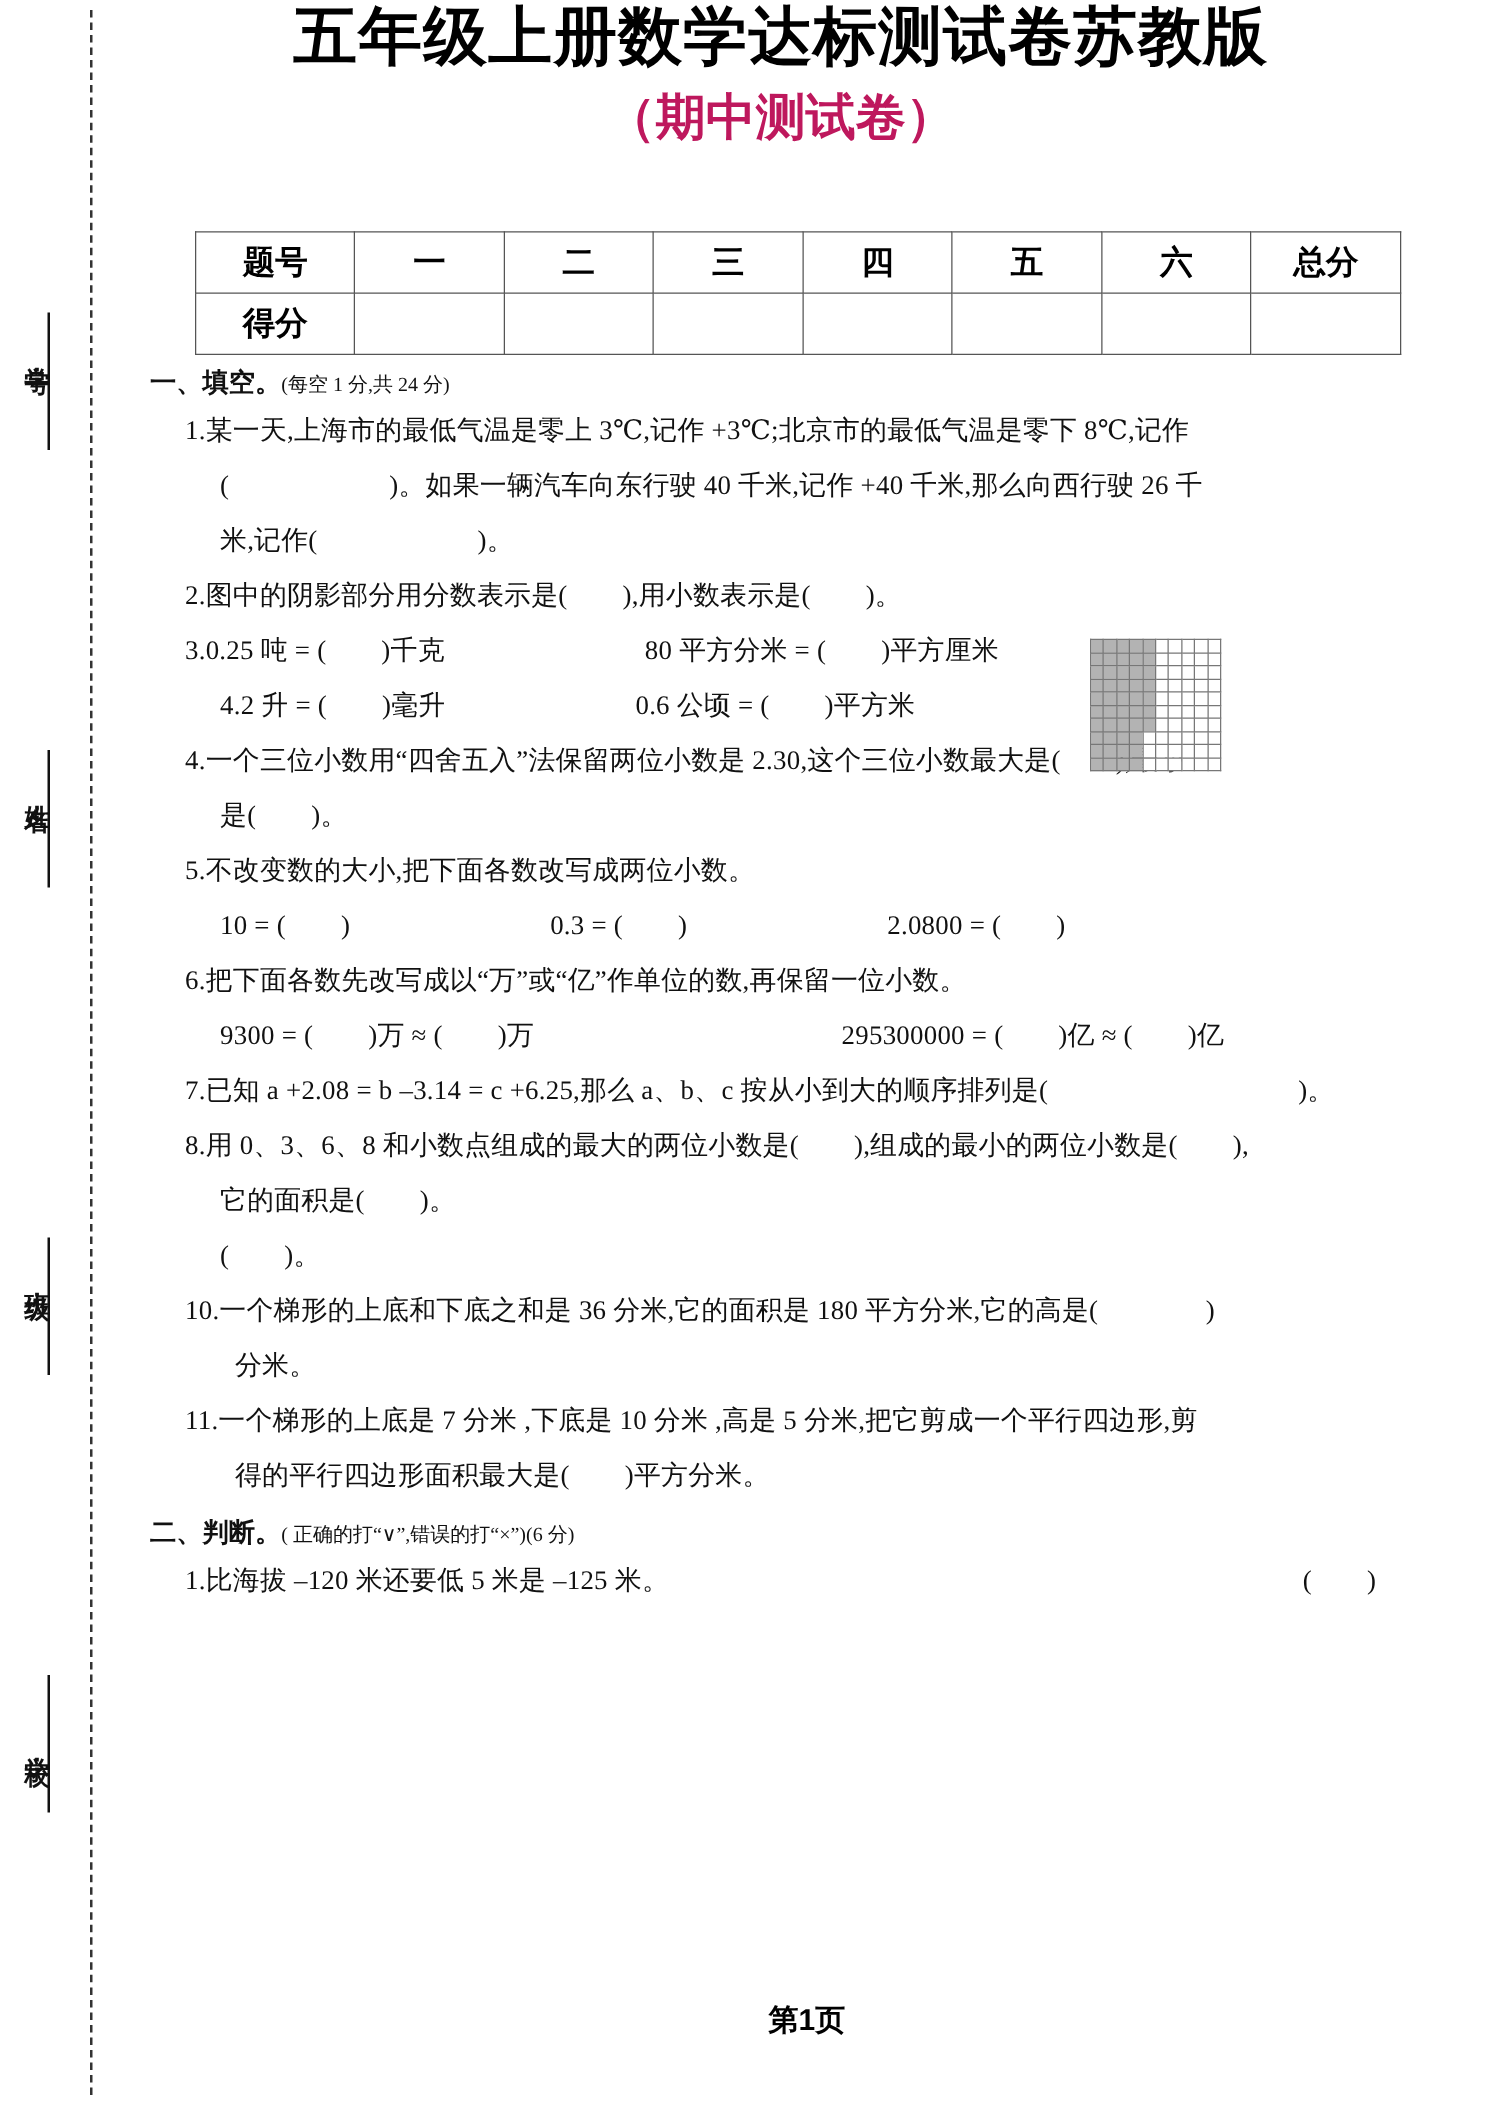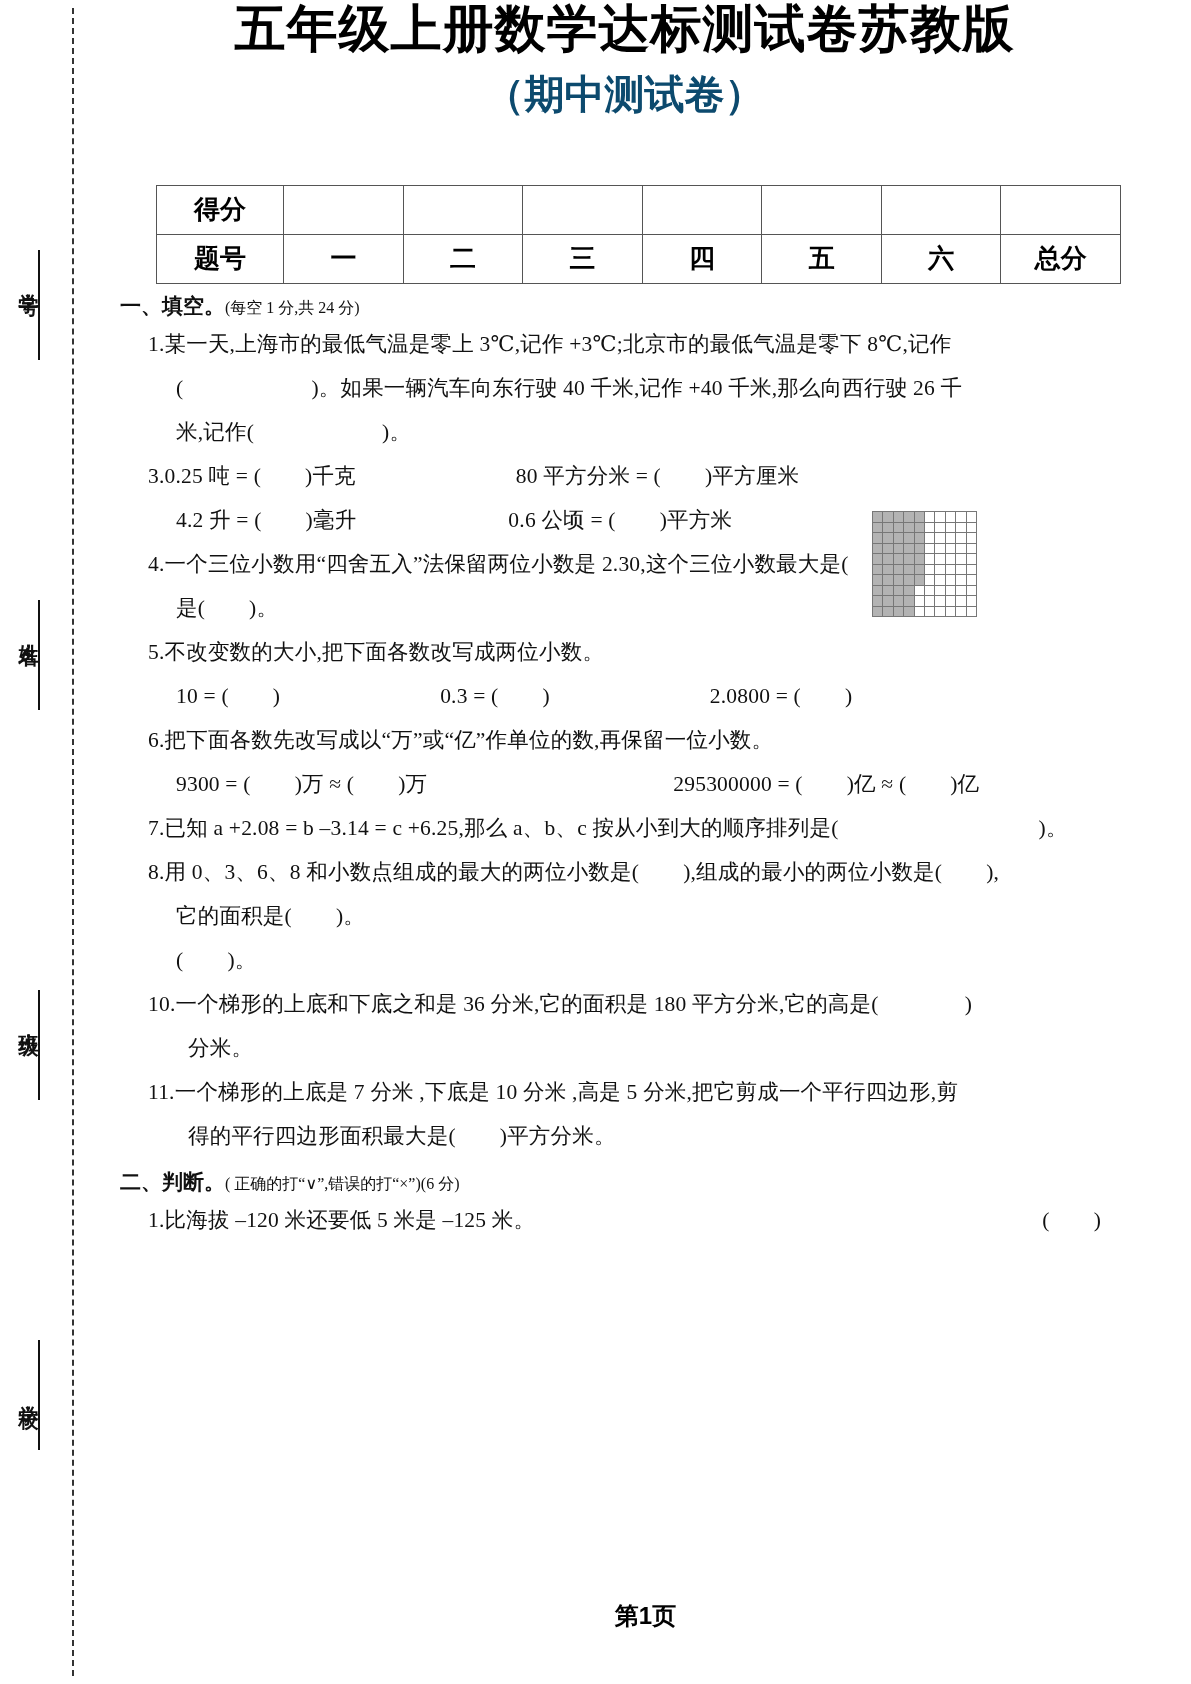--- a/index.html
+++ b/index.html
@@ -65,21 +65,21 @@
     letter-spacing: 1px;
     color: #000;
   }
   h2.sub-title {
     margin: 12px 0 0 0;
     font-family: "Liberation Sans", "DejaVu Sans", sans-serif;
     font-weight: bold;
     font-size: 40px;
     line-height: 1.15;
     text-align: center;
-    color: #0c4a6e;
+    color: #be185d;
   }
 
   
   .score-table-wrap {
     margin: 68px 10px 0 38px;
   }
   table.score-table {
     width: 100%;
     border-collapse: collapse;
     table-layout: fixed;
@@ -184,51 +184,52 @@
 
   <div class="title-wrap">
     <h1 class="main-title">五年级上册数学达标测试卷苏教版</h1>
     <h2 class="sub-title">（期中测试卷）</h2>
   </div>
 
   <div class="score-table-wrap">
     <table class="score-table">
       <tbody>
           <tr>
-        <td class="lead">得分</td>
-        <td></td>
-        <td></td>
-        <td></td>
-        <td></td>
-        <td></td>
-        <td></td>
-        <td></td>
-      </tr>
-      <tr>
         <td class="lead">题号</td>
         <td>一</td>
         <td>二</td>
         <td>三</td>
         <td>四</td>
         <td>五</td>
         <td>六</td>
         <td>总分</td>
       </tr>
+      <tr>
+        <td class="lead">得分</td>
+        <td></td>
+        <td></td>
+        <td></td>
+        <td></td>
+        <td></td>
+        <td></td>
+        <td></td>
+      </tr>
     </tbody>
       </table>
   </div>
 
   <div class="section-head">
     <span>一、填空。</span><span class="note">(每空 1 分,共 24 分)</span>
   </div>
 
   <div class="q"><span>1.某一天,上海市的最低气温是零上 3℃,记作 +3℃;北京市的最低气温是零下 8℃,记作</span></div>
   <div class="q"><span class="indent"></span><span>(</span><span class="gap gap-lg"></span><span>)。如果一辆汽车向东行驶 40 千米,记作 +40 千米,那么向西行驶 26 千</span></div>
   <div class="q"><span class="indent"></span><span>米,记作(</span><span class="gap gap-lg"></span><span>)。</span></div>
 
+  <div class="q"><span>2.图中的阴影部分用分数表示是(</span><span class="gap gap-sm"></span><span>),用小数表示是(</span><span class="gap gap-sm"></span><span>)。</span></div>
 
   <div class="q"><span>3.0.25 吨 = (</span><span class="gap gap-sm"></span><span>)千克</span><span class="tabspace"></span><span>80 平方分米 = (</span><span class="gap gap-sm"></span><span>)平方厘米</span></div>
 
   <div class="q"><span class="indent"></span><span>4.2 升 = (</span><span class="gap gap-sm"></span><span>)毫升</span><span class="tabspace-sm"></span><span class="gap gap-sm"></span><span>0.6 公顷 = (</span><span class="gap gap-sm"></span><span>)平方米</span></div>
 
   <div class="q"><span>4.一个三位小数用“四舍五入”法保留两位小数是 2.30,这个三位小数最大是(</span><span class="gap gap-sm"></span><span>),最小</span></div>
   <div class="q"><span class="indent"></span><span>是(</span><span class="gap gap-sm"></span><span>)。</span></div>
 
   <div class="q"><span>5.不改变数的大小,把下面各数改写成两位小数。</span></div>
   <div class="q"><span class="indent"></span><span>10 = (</span><span class="gap gap-sm"></span><span>)</span><span class="tabspace"></span><span>0.3 = (</span><span class="gap gap-sm"></span><span>)</span><span class="tabspace"></span><span>2.0800 = (</span><span class="gap gap-sm"></span><span>)</span></div>

